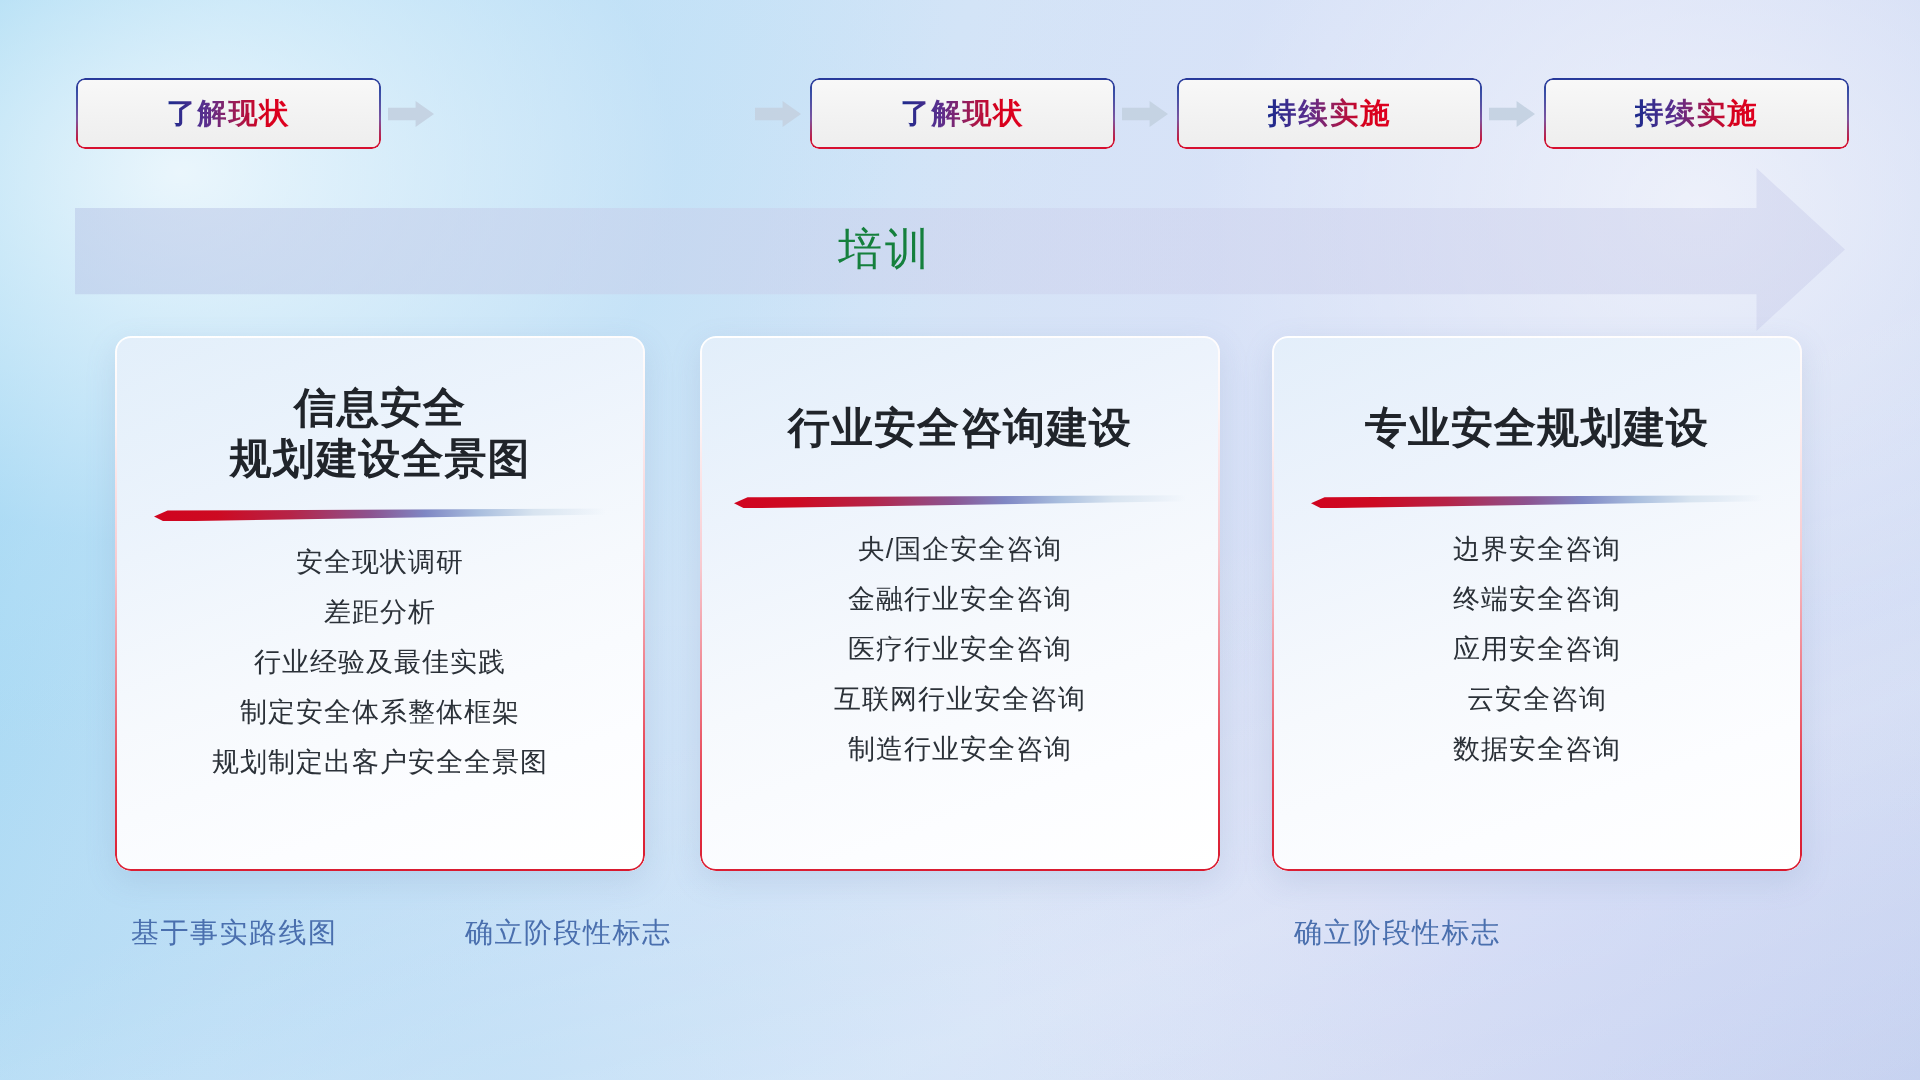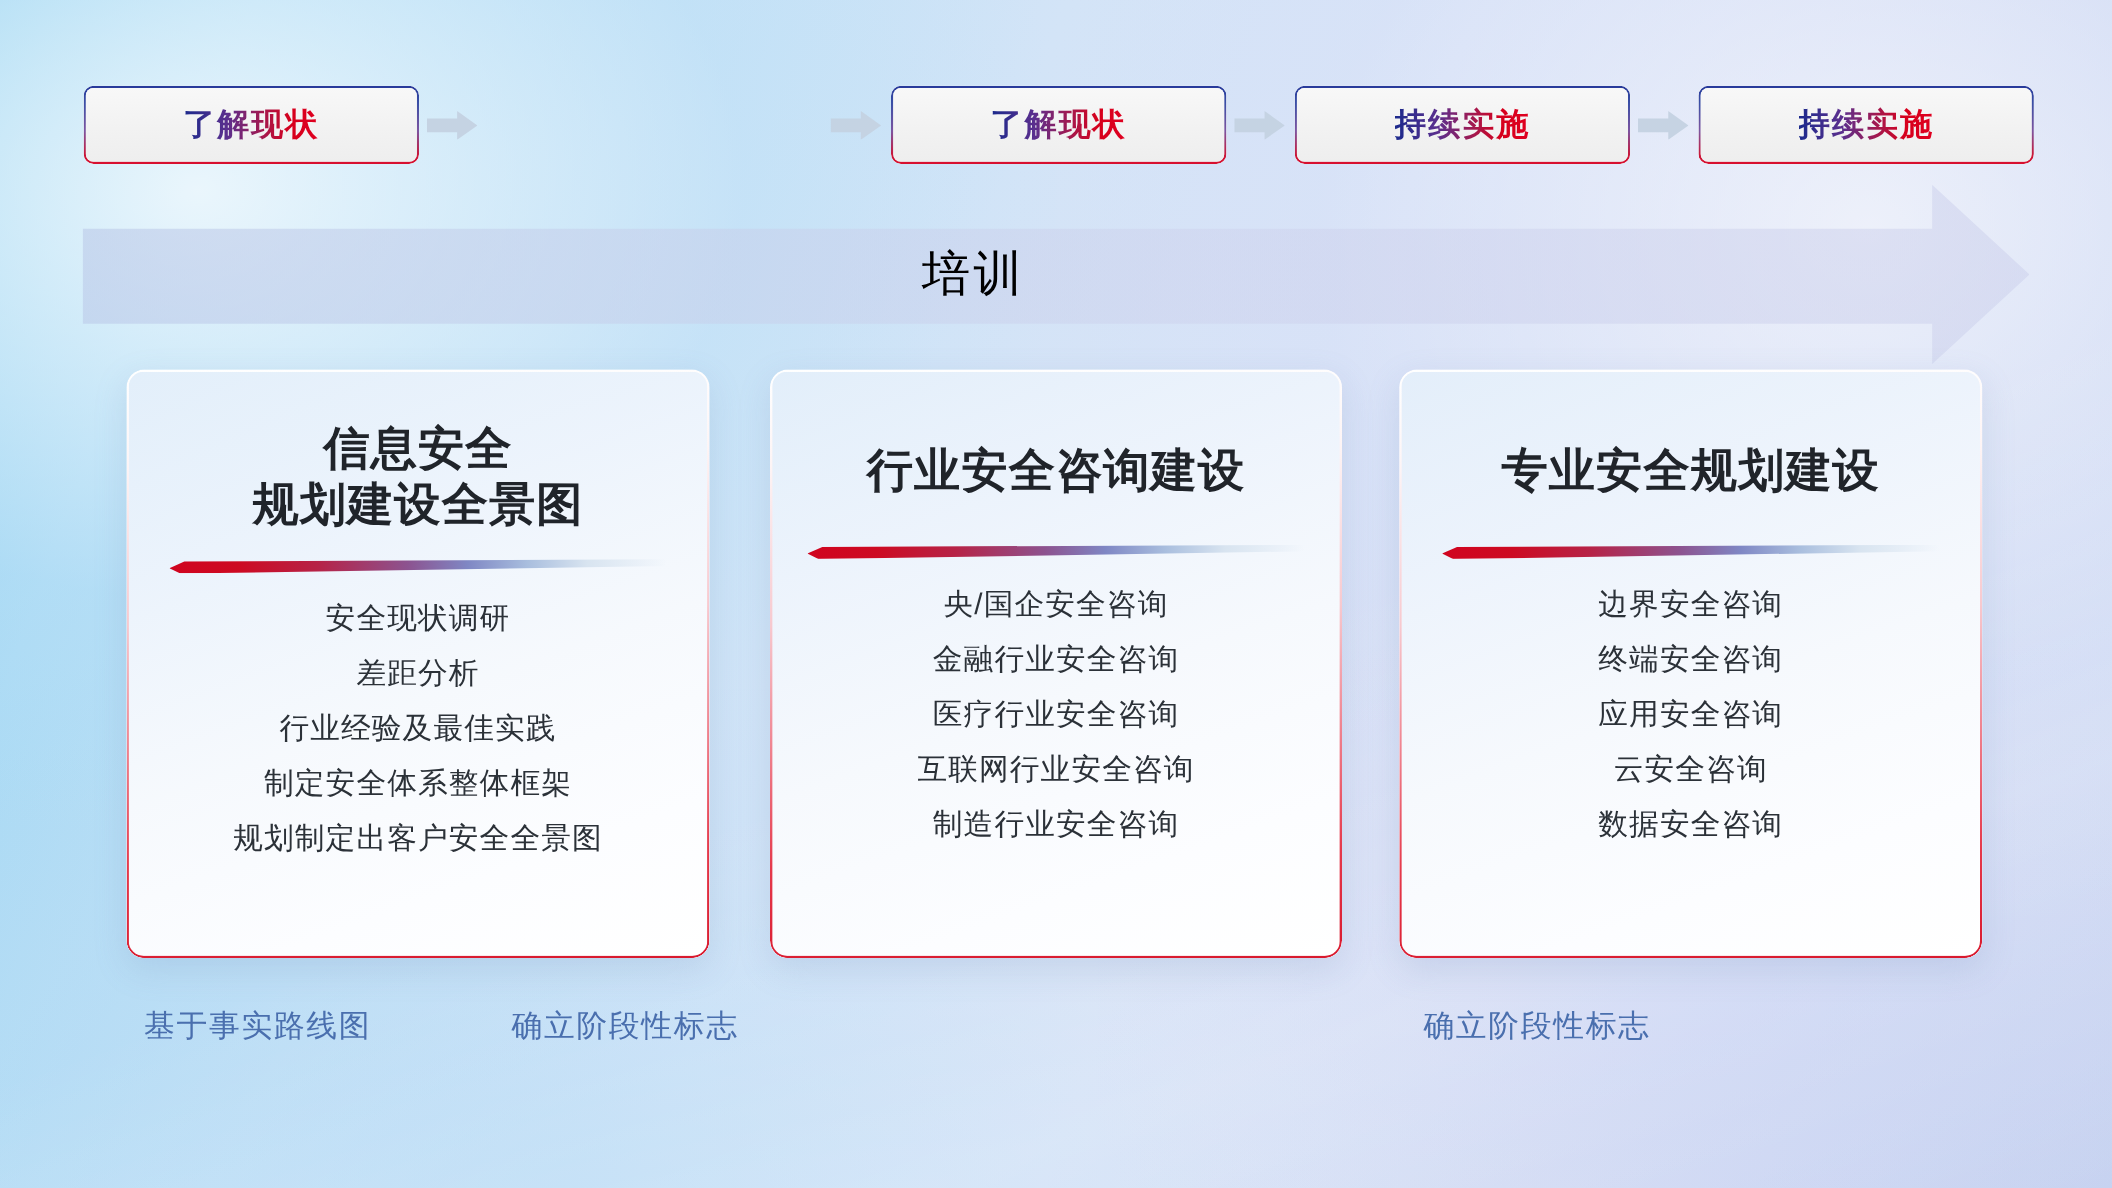--- a/index.html
+++ b/index.html
@@ -72,21 +72,21 @@
   
   #banner{position:absolute;left:75px;top:168px;width:1770px;height:163px;}
   .banner-shape{
     position:absolute;left:0;top:0;width:1770px;height:163px;
     background:linear-gradient(100deg,rgba(186,200,232,.58) 0%,rgba(198,206,234,.52) 30%,rgba(205,209,236,.48) 58%,rgba(200,204,234,.46) 100%);
     clip-path:polygon(0 24.5%, 95.0% 24.5%, 95.0% 0%, 100% 50%, 95.0% 100%, 95.0% 77.5%, 0 77.5%);
   }
   .banner-text{
     position:absolute;left:0;top:0;width:1620px;height:163px;
     display:flex;align-items:center;justify-content:center;
-    font-size:44px;font-weight:400;color:#000000;letter-spacing:3px;
+    font-size:44px;font-weight:400;color:#15803d;letter-spacing:3px;
   }
 
   
   #cards{position:absolute;left:0;top:0;width:1920px;height:1080px;}
   .card{
     position:absolute;top:336px;height:535px;border-radius:16px;
     box-sizing:border-box;
     background:
       linear-gradient(165deg,rgba(255,255,255,.46) 0%,rgba(255,255,255,.72) 34%,rgba(255,255,255,.88) 62%,rgba(255,255,255,.97) 100%);
     box-shadow:0 10px 30px rgba(110,140,185,.18);

